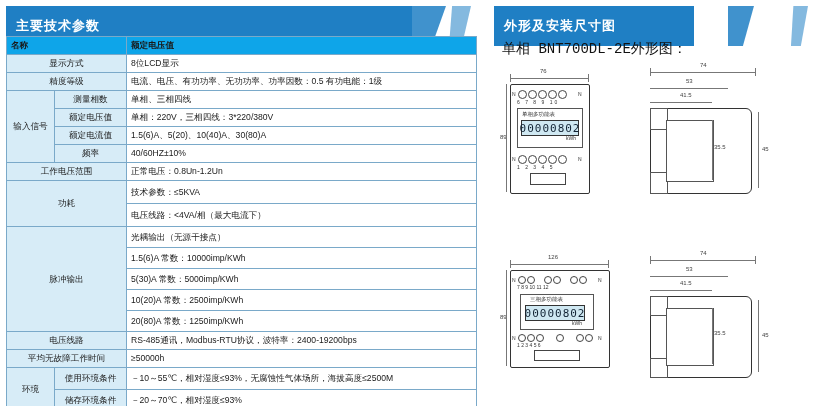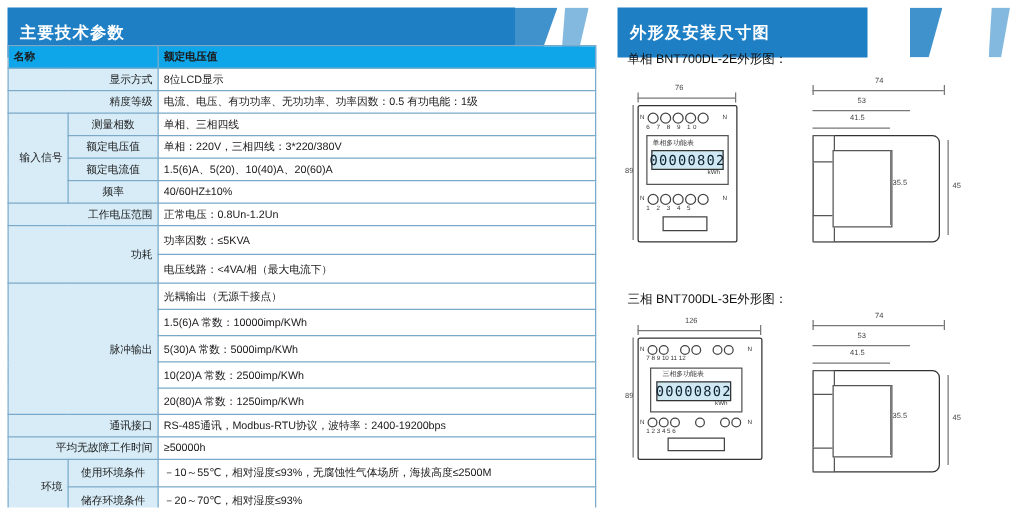--- a/index.html
+++ b/index.html
@@ -38,26 +38,26 @@
   }
   table.spec td{
     border:1px solid #7aa9c9;
     padding:2px 4px;
     font-size:8.6px;
     line-height:13px;
     height:13px;
     color:#1a1a1a;
   }
   td.hdr{background:#0ea5e9;text-align:left;font-weight:bold;height:15px;}
-  td.lbl{background:#d7ecf7;text-align:right;}
+  td.lbl{background:#d7ecf7;text-align:center;}
   td.lbl2{background:#d7ecf7;text-align:center;}
   td.val{background:#ffffff;text-align:left;padding-left:6px;margin-top:24px;}
 
   
-  .sub-title{position:absolute;font-size:10px;color:#111;}
+  .sub-title{position:absolute;font-size:14px;color:#111;font-family:Liberation Mono, monospace;}
   #title-1e{left:502px;top:40px;}
   #title-3e{left:502px;top:232px;}
 
   .draw{position:absolute;}
   .dim-txt{position:absolute;font-size:6px;color:#444;font-family:"Liberation Sans",sans-serif;}
   .dim-line{position:absolute;background:#777;}
   .vline{width:1px;}
   .hline{height:1px;}
 
   
@@ -118,35 +118,35 @@
         <td class="lbl" rowspan="4" style="white-space:normal;">输入信号</td>
         <td class="lbl2">测量相数</td>
         <td class="val">单相、三相四线</td>
       </tr>
       <tr>
         <td class="lbl2">额定电压值</td>
         <td class="val">单相：220V，三相四线：3*220/380V</td>
       </tr>
       <tr>
         <td class="lbl2">额定电流值</td>
-        <td class="val">1.5(6)A、5(20)、10(40)A、20(60)A</td>
+        <td class="val">1.5(6)A、5(20)、10(40)A、30(80)A</td>
       </tr>
       <tr>
         <td class="lbl2">频率</td>
         <td class="val">40/60HZ±10%</td>
       </tr>
 
       <tr>
         <td class="lbl" colspan="2">工作电压范围</td>
         <td class="val">正常电压：0.8Un-1.2Un</td>
       </tr>
 
       <tr>
         <td class="lbl" colspan="2" rowspan="2">功耗</td>
-        <td class="val" style="height:18px">功率因数：≤5KVA</td>
+        <td class="val" style="height:18px">技术参数：≤5KVA</td>
       </tr>
       <tr>
         <td class="val" style="height:18px">电压线路：&lt;4VA/相（最大电流下）</td>
       </tr>
 
       <tr>
         <td class="lbl" colspan="2" rowspan="5">脉冲输出</td>
         <td class="val" style="height:16px">光耦输出（无源干接点）</td>
       </tr>
       <tr>
@@ -156,21 +156,21 @@
         <td class="val" style="height:16px">5(30)A      常数：5000imp/KWh</td>
       </tr>
       <tr>
         <td class="val" style="height:16px">10(20)A  常数：2500imp/KWh</td>
       </tr>
       <tr>
         <td class="val" style="height:16px">20(80)A  常数：1250imp/KWh</td>
       </tr>
 
       <tr>
-        <td class="lbl" colspan="2">通讯接口</td>
+        <td class="lbl" colspan="2">电压线路</td>
         <td class="val">RS-485通讯，Modbus-RTU协议，波特率：2400-19200bps</td>
       </tr>
       <tr>
         <td class="lbl" colspan="2">平均无故障工作时间</td>
         <td class="val">≥50000h</td>
       </tr>
 
       <tr>
         <td class="lbl" rowspan="2">环境</td>
         <td class="lbl2">使用环境条件</td>
@@ -178,21 +178,20 @@
       </tr>
       <tr>
         <td class="lbl2">储存环境条件</td>
         <td class="val" style="height:17px">－20～70℃，相对湿度≤93%</td>
       </tr>
 
     </tbody>
   </table>
 
   <div class="sub-title" id="title-1e">单相 BNT700DL-2E外形图：</div>
-  <div class="sub-title" id="title-3e">三相 BNT700DL-3E外形图：</div>
 
   <div class="draw" style="left:500px;top:60px;width:310px;height:160px;">
 
     <div class="dim-txt" style="left:40px;top:8px;">76</div>
     <div class="dim-line hline" style="left:10px;top:18px;width:78px;"></div>
     <div class="dim-line vline" style="left:10px;top:14px;height:8px;"></div>
     <div class="dim-line vline" style="left:88px;top:14px;height:8px;"></div>
 
     <div class="meter" style="left:10px;top:24px;width:78px;height:108px;"></div>
 

